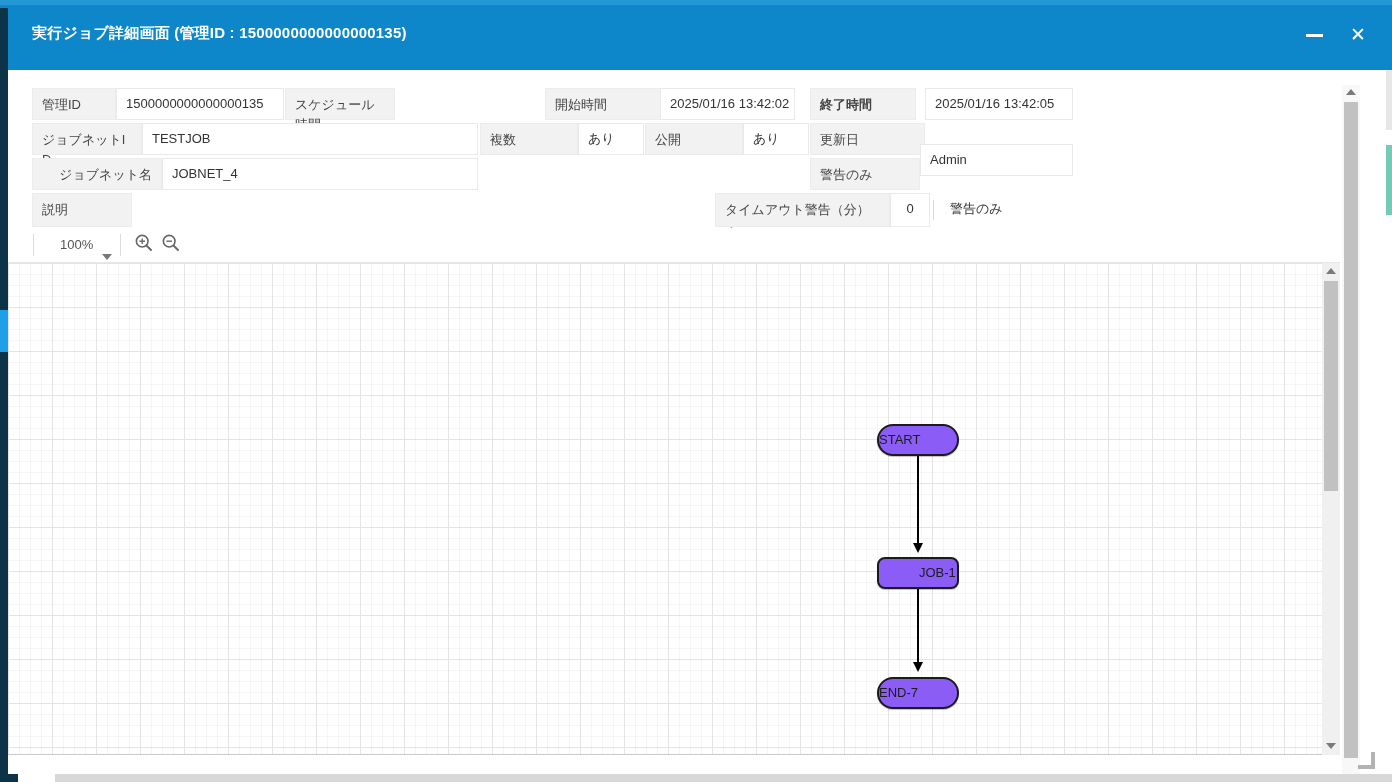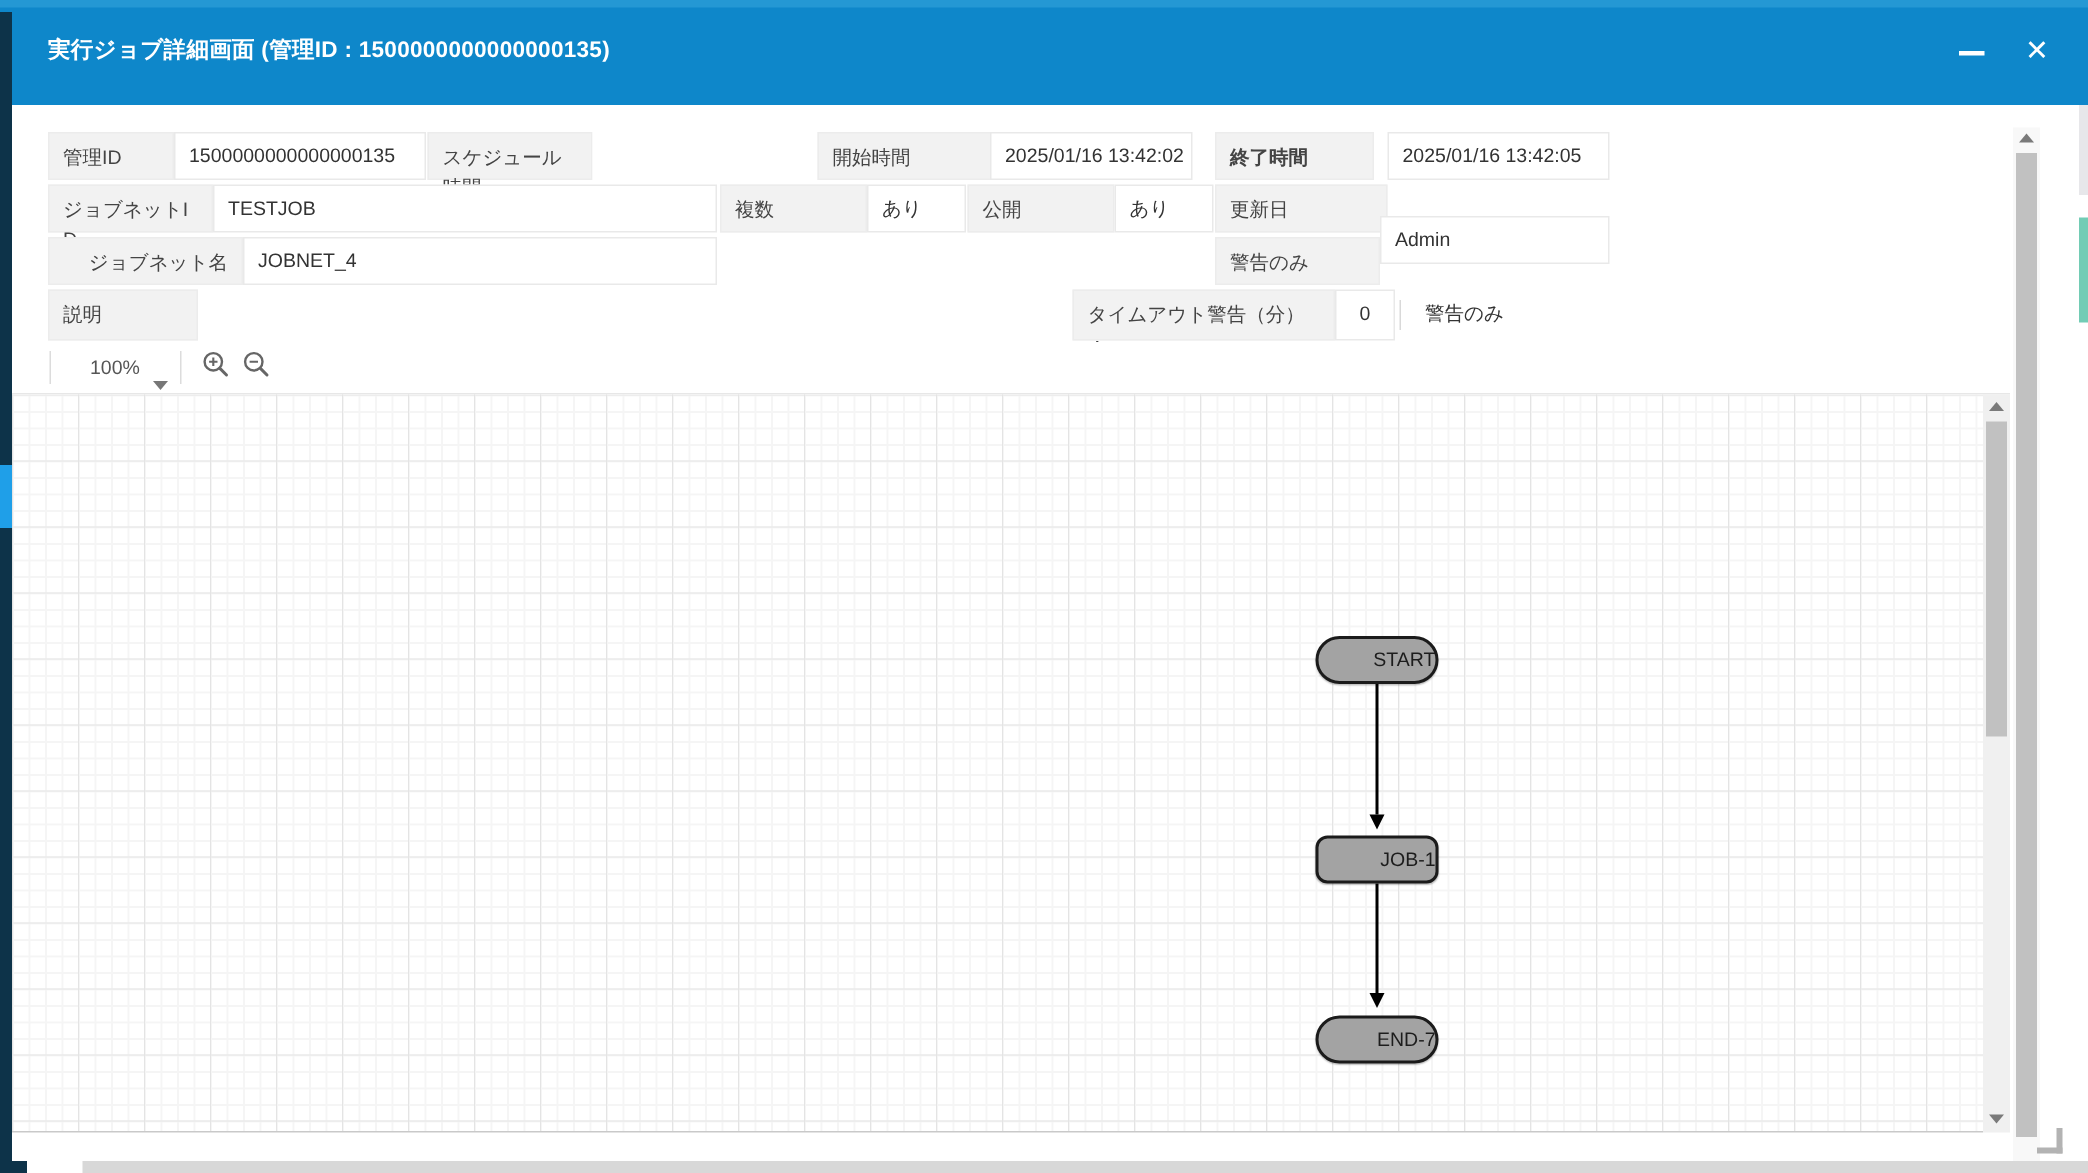--- a/index.html
+++ b/index.html
@@ -43,21 +43,21 @@
   
   .canvas { position:absolute; left:8px; top:263px; width:1314px; height:492px; background:#ffffff; border-bottom:1px solid #c9c9c9;
     background-image:
       linear-gradient(to right, #e4e4e4 1px, transparent 1px),
       linear-gradient(to bottom, #e4e4e4 1px, transparent 1px),
       linear-gradient(to right, #f5f5f5 1px, transparent 1px),
       linear-gradient(to bottom, #f5f5f5 1px, transparent 1px);
     background-size:44px 44px,44px 44px,11px 11px,11px 11px; }
 
   
-  .node { position:absolute; width:82px; height:32px; background:#a3a3a3; border:2px solid #1b1b1b; color:#1d1d1d; font-size:13px; text-align:right; line-height:28px; cursor:pointer; box-shadow:0 1px 1px rgba(0,0,0,.25); }
+  .node { position:absolute; width:82px; height:32px; background:#8b5cf6; border:2px solid #1b1b1b; color:#1d1d1d; font-size:13px; text-align:left; line-height:28px; cursor:pointer; box-shadow:0 1px 1px rgba(0,0,0,.25); }
   .node.capsule { border-radius:16px; }
   .node.rrect { border-radius:8px;padding-left:40px; }
   .edge-line { position:absolute; width:2px; background:#000; }
   .edge-head { position:absolute; width:0; height:0; border-left:5px solid transparent; border-right:5px solid transparent; border-top:10px solid #000; }
 
   
   .sb-track-inner { position:absolute; left:1322px; top:263px; width:18px; height:492px; background:#f0f0f0; }
   .sb-track-outer { position:absolute; left:1342px; top:85px; width:18px; height:689px; background:#f8f8f8; }
   .sb-thumb { position:absolute; background:#c1c1c1; }
   .arr { position:absolute; width:0; height:0; cursor:pointer; }

